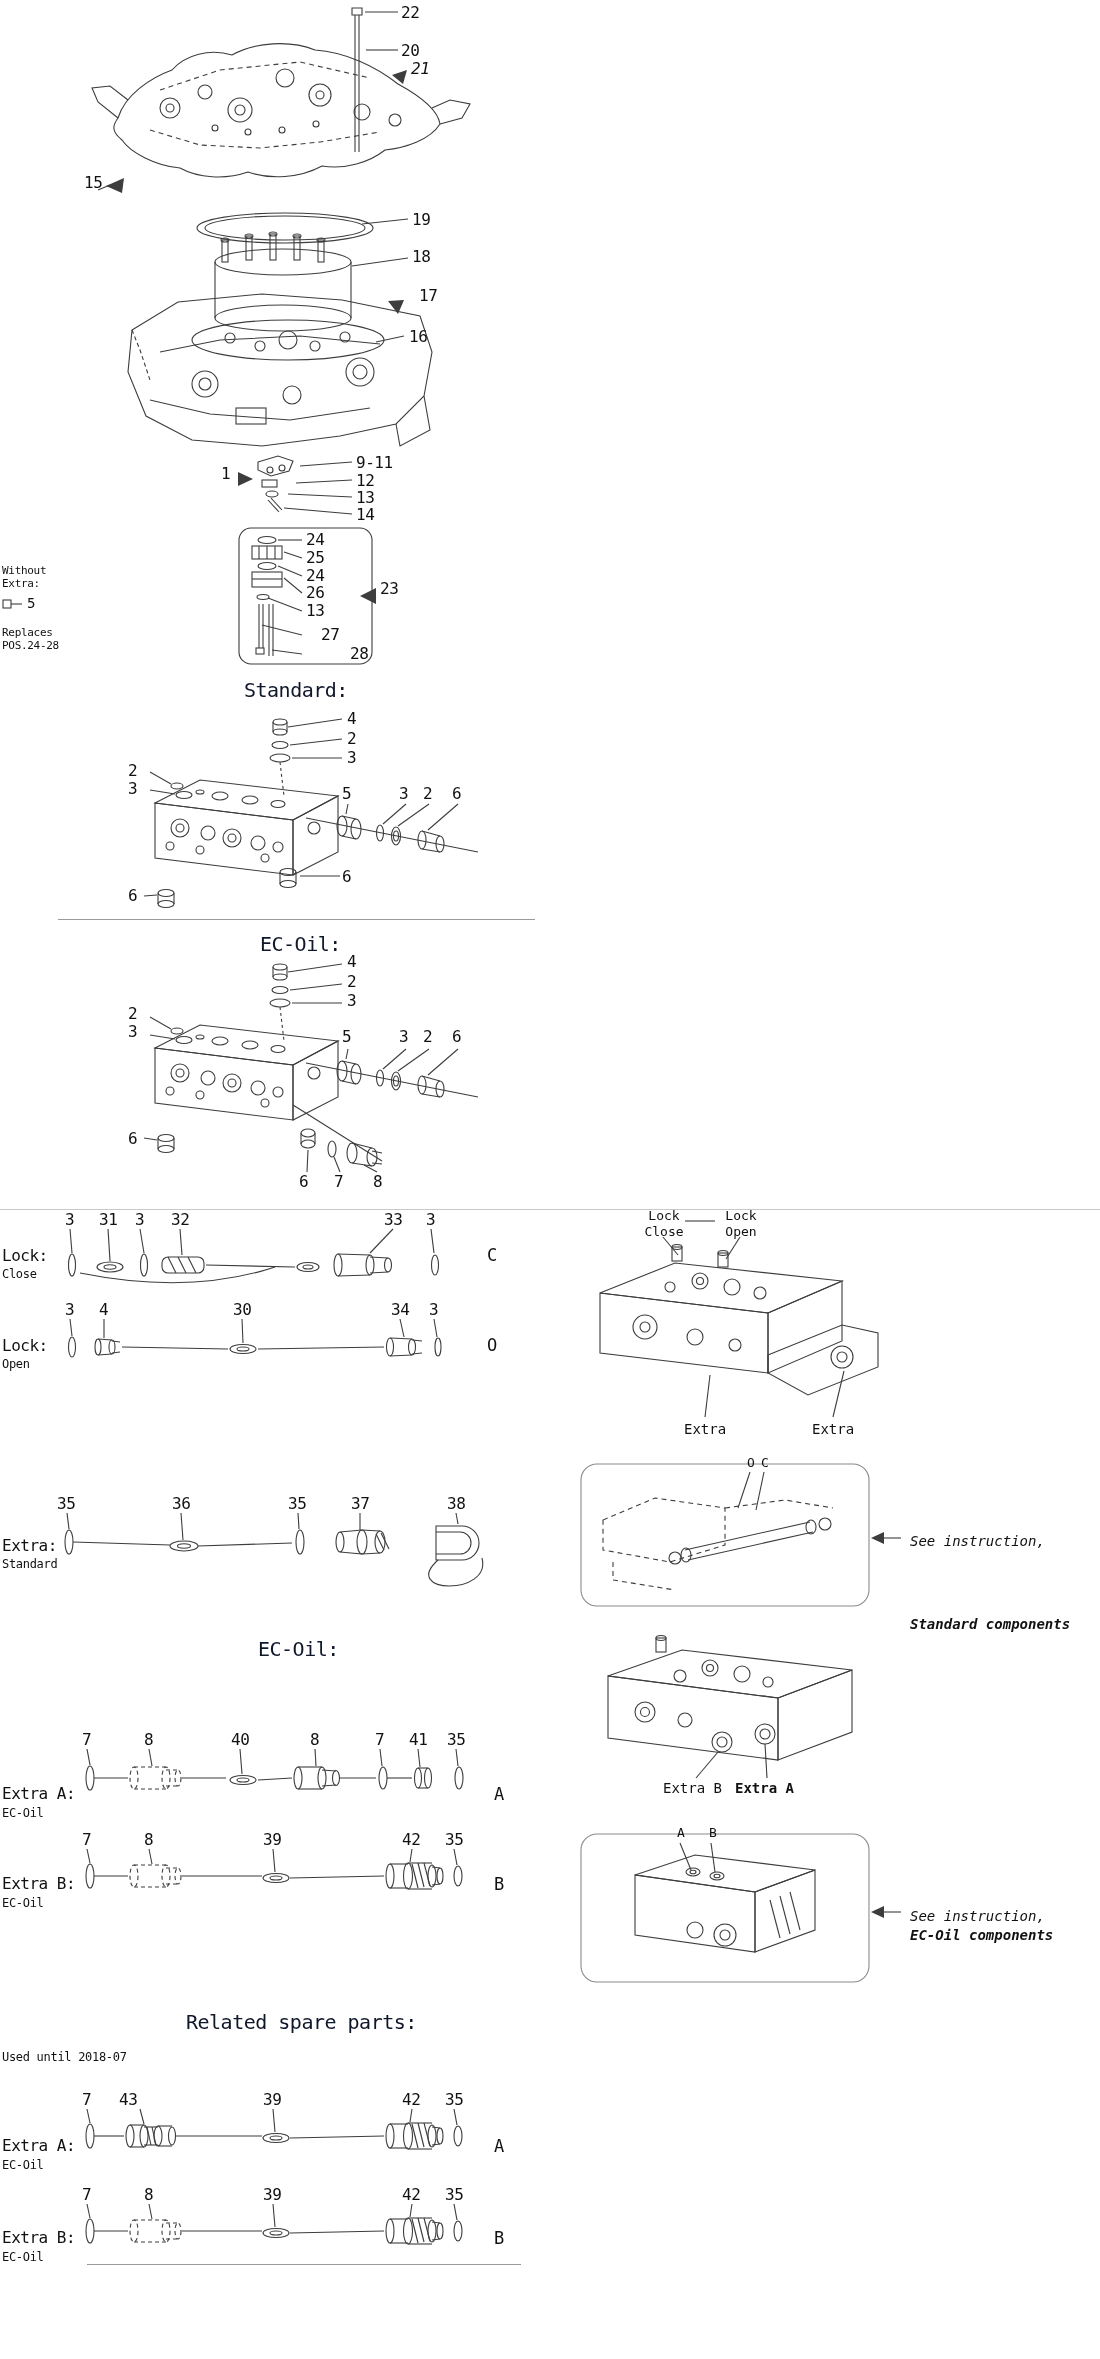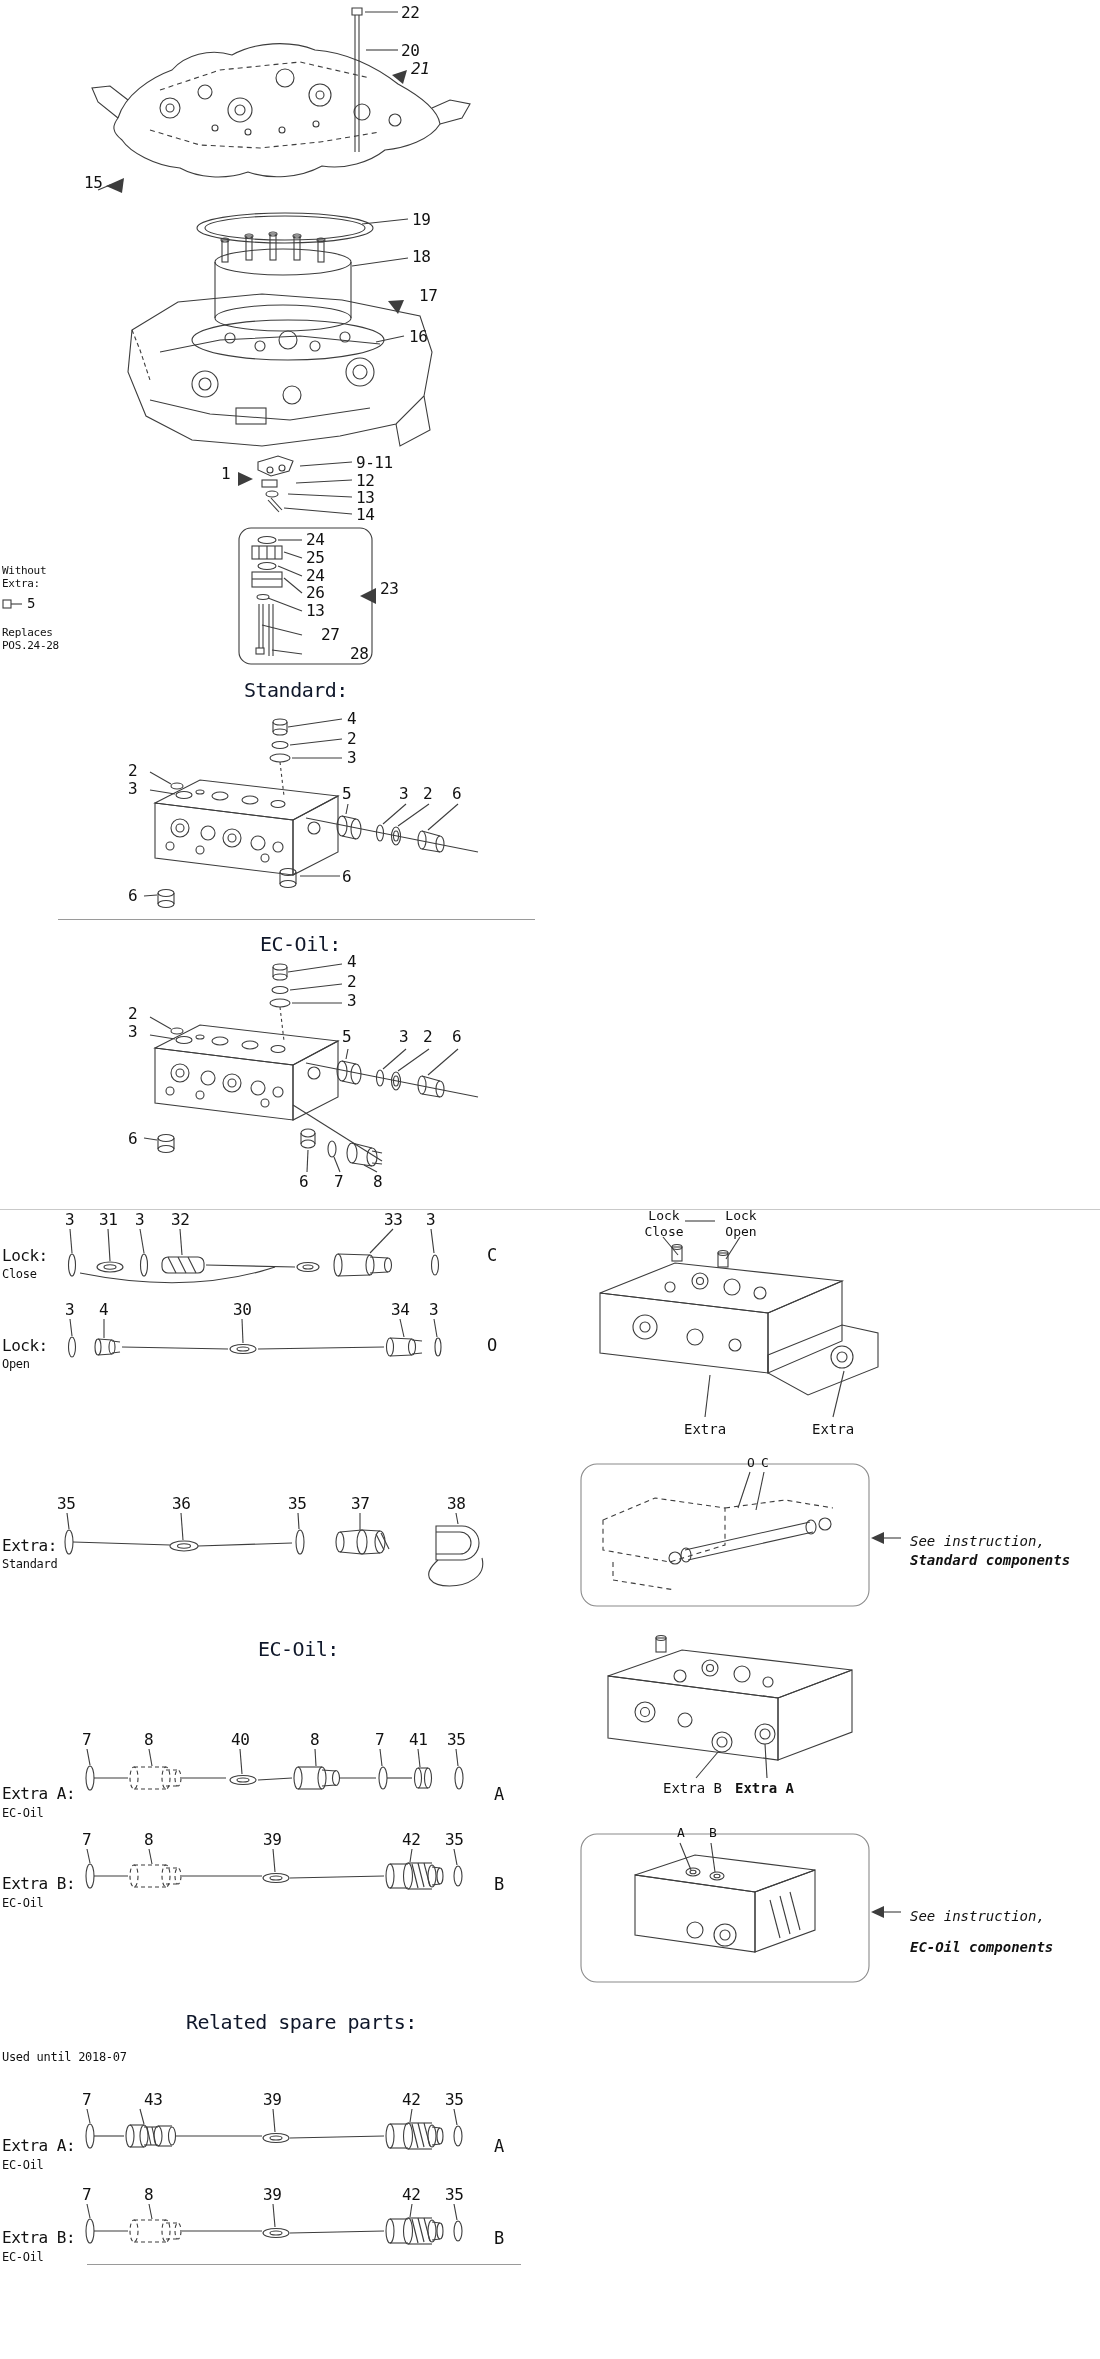--- a/index.html
+++ b/index.html
@@ -538,21 +538,21 @@
         <circle cx="100" cy="108" r="6"></circle>
       <line x1="175" y1="22" x2="163" y2="58"></line>
       <line x1="189" y1="22" x2="181" y2="60"></line>
       <line x1="298" y1="88" x2="326" y2="88"></line>
       <path d="M296 88 l13 -6 v12 z" fill="#3d3d3d" stroke="none"></path>
     </g>
   </svg>
   <span class="plabel" style="left:747px; top:1456px; font-size:13px;">O</span>
   <span class="plabel" style="left:761px; top:1456px; font-size:13px;">C</span>
   <span class="instr1" style="left:910px; top:1533px;">See instruction,</span>
-  <span class="instr2" style="left:910px; top:1552px;">Standard components</span>
+  <span class="instr2" style="left:910px; top:1616px;">Standard components</span>
 
   <span class="heading" style="left:258px; top:1638px;">EC-Oil:</span>
 
   <svg style="left:560px; top:1630px;" width="330" height="170" viewBox="0 0 330 170">
     <g stroke="#3d3d3d" fill="none" stroke-width="1.1">
       <rect x="96" y="8" width="10" height="14"></rect>
         <ellipse cx="101" cy="8" rx="5" ry="2.5"></ellipse>
       <path d="M48 46 L122 20 L292 40 L218 68 Z"></path>
       <path d="M48 46 L48 108 L218 130 L218 68 Z"></path>
       <path d="M218 68 L292 40 L292 102 L218 130 Z"></path>
@@ -692,21 +692,21 @@
       <line x1="195" y1="80" x2="205" y2="118"></line>
         <line x1="205" y1="76" x2="215" y2="114"></line>
         <line x1="215" y1="72" x2="225" y2="110"></line>
       <line x1="298" y1="92" x2="326" y2="92"></line>
       <path d="M296 92 l13 -6 v12 z" fill="#3d3d3d" stroke="none"></path>
     </g>
   </svg>
   <span class="plabel" style="left:677px; top:1826px; font-size:13px;">A</span>
   <span class="plabel" style="left:709px; top:1826px; font-size:13px;">B</span>
   <span class="instr1" style="left:910px; top:1908px;">See instruction,</span>
-  <span class="instr2" style="left:910px; top:1927px;margin-top:12px;">EC-Oil components</span>
+  <span class="instr2" style="left:910px; top:1927px;">EC-Oil components</span>
 
   <span class="heading" style="left:186px; top:2011px;">Related spare parts:</span>
   <span class="tiny" style="left:2px; top:2050px; font-size:12px;">Used until 2018-07</span>
 
   <svg style="left:40px; top:2090px;" width="480" height="85" viewBox="0 0 480 85">
     <g stroke="#3d3d3d" fill="none" stroke-width="1.1">
       <line x1="47" y1="19" x2="50" y2="33"></line>
       <line x1="100" y1="19" x2="104" y2="34"></line>
       <line x1="233" y1="19" x2="235" y2="42"></line>
       <line x1="372" y1="19" x2="370" y2="32"></line>
@@ -739,21 +739,21 @@
         <line x1="378" y1="33" x2="384" y2="57"></line>
         <line x1="384" y1="33" x2="390" y2="56"></line>
       <ellipse cx="392" cy="46" rx="4" ry="11"></ellipse>
       <line x1="392" y1="37" x2="400" y2="38"></line>
         <line x1="392" y1="55" x2="400" y2="54"></line>
       <ellipse cx="400" cy="46" rx="3" ry="8"></ellipse>
       <ellipse cx="418" cy="46" rx="4" ry="10"></ellipse>
     </g>
   </svg>
   <span class="co" style="left:82px; top:2092px;">7</span>
-  <span class="co" style="left:144px; top:2092px;">43</span>
+  <span class="co" style="left:119px; top:2092px;">43</span>
   <span class="co" style="left:263px; top:2092px;">39</span>
   <span class="co" style="left:402px; top:2092px;">42</span>
   <span class="co" style="left:445px; top:2092px;">35</span>
   <span class="rlabel" style="left:2px; top:2138px;">Extra A:</span>
   <span class="rsub" style="left:2px; top:2159px;">EC-Oil</span>
   <span class="letter" style="left:494px; top:2138px;">A</span>
 
   <svg style="left:40px; top:2185px;" width="480" height="85" viewBox="0 0 480 85">
     <g stroke="#3d3d3d" fill="none" stroke-width="1.1">
       <line x1="47" y1="19" x2="50" y2="33"></line>

